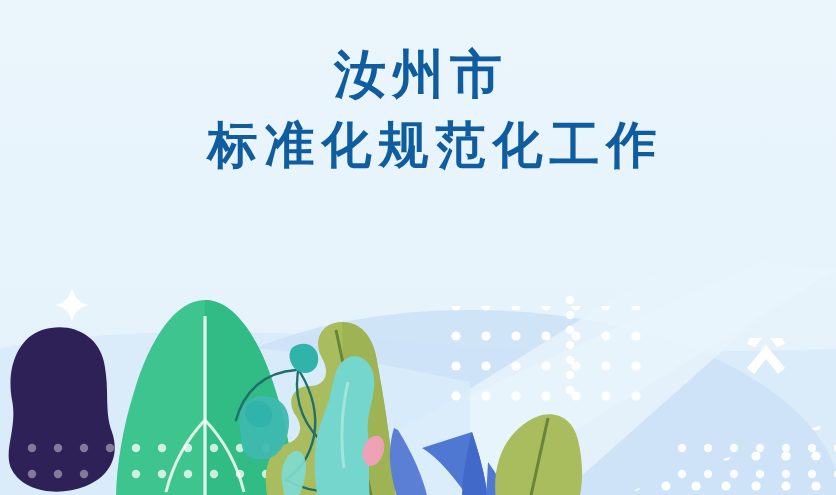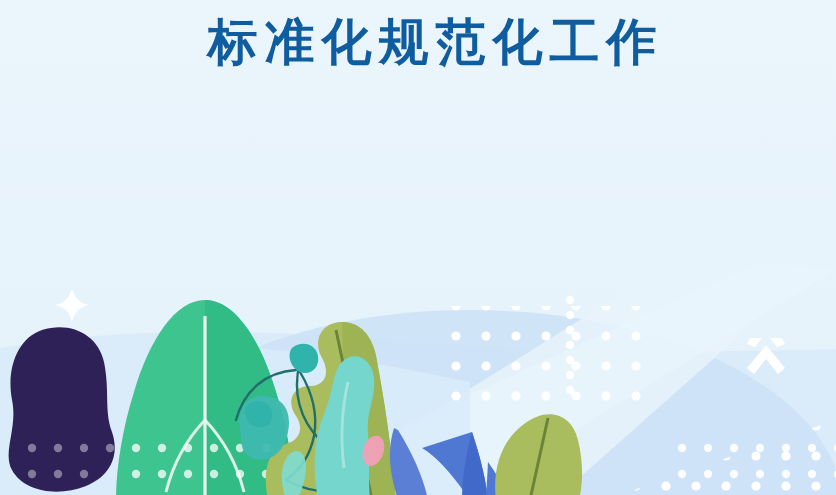--- a/index.html
+++ b/index.html
@@ -253,16 +253,17 @@
       <path d="M 548,418 L 530,500" stroke="#5f7a33" stroke-width="3" fill="none" opacity="0.85"></path>
     </g>
 
     <g>
       <path d="M 286,500 C 280,482 280,466 288,456 C 296,446 306,452 306,466
                C 306,482 300,492 298,500 Z" fill="#7fdcd2" opacity="0.9"></path>
     </g>
   </svg>
 
   <div id="headline">
+    <span class="ln" id="line1">汝州市</span>
     <span class="ln" id="line3">标准化规范化工作</span>
   </div>
 
 </div>
 
 </body></html>

